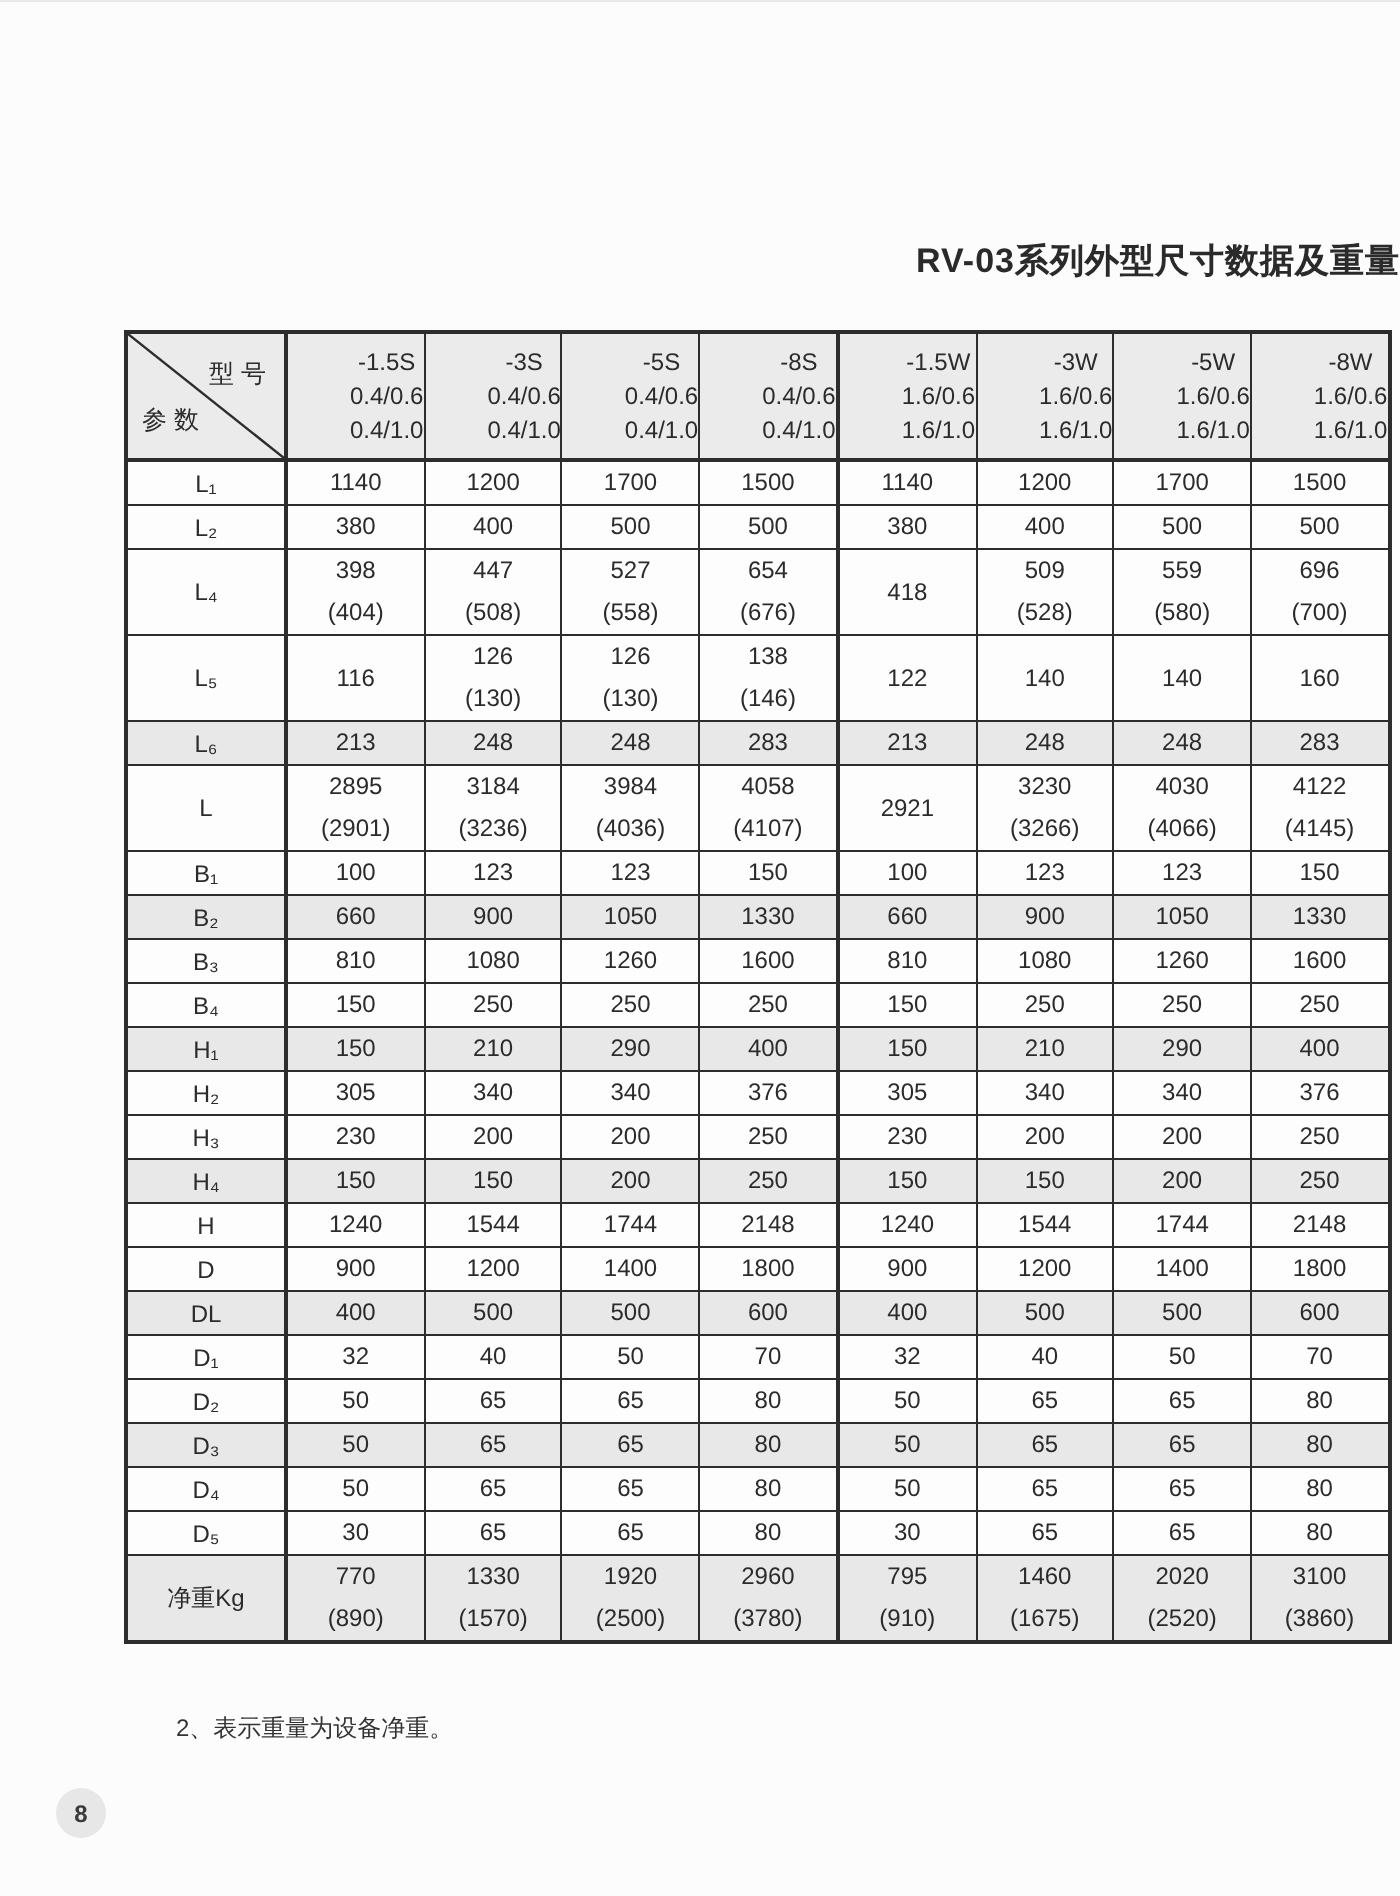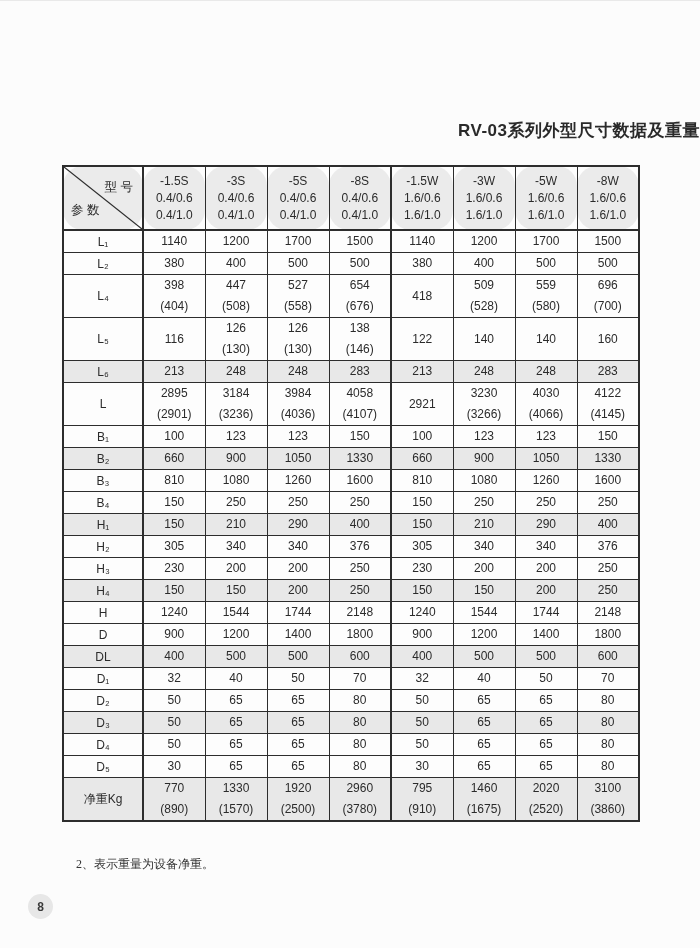--- a/index.html
+++ b/index.html
@@ -47,21 +47,20 @@
     vertical-align: middle;
     font-size: 12px;
     color: var(--text-color);
     padding: 0;
   }
   .spec-table thead th {
     background: var(--header-bg);
     border-bottom: 2px solid var(--border-color);
     height: 64px;
     font-weight: normal;
-    border-radius: 20px;
   }
   .corner-cell {
     width: 80px;
     position: relative;
     border-right: 2px solid var(--border-color) !important;
   }
   .corner-cell svg {
     position: absolute;
     inset: 0;
     width: 100%;
@@ -74,39 +73,39 @@
     right: 9px;
     font-size: 12.5px;
   }
   .corner-bl {
     position: absolute;
     bottom: 10px;
     left: 7px;
     font-size: 12.5px;
   }
   .model-th { width: 62px; }
-  .model-th .hline { line-height: 17px; }
+  .model-th .hline { line-height: 17px; margin-left: 31px; }
   .label-cell {
     border-right: 2px solid var(--border-color) !important;
     font-size: 12.5px;
   }
   .value-cell, .label-cell { height: 22px; }
   .value-cell .cline { line-height: 21px; }
   .group-end { border-right: 2px solid var(--border-color) !important; }
   tr.shaded td { background: var(--shaded-row-bg); }
   .notes {
     position: absolute;
     left: 63px;
     top: 855px;
     font-size: 12px;
     line-height: 17px;
     color: #333;
   }
   .note-prefix { display: inline; }
-  .note-line-2 { margin-left: 13px; font-family: Liberation Serif, serif; }
+  .note-line-2 { margin-left: 25px; }
   .page-number {
     position: absolute;
     left: 28px;
     top: 893px;
     width: 25px;
     height: 25px;
     border-radius: 50%;
     background: #e7e7e7;
     color: #3a3a3a;
     font-size: 12px;

